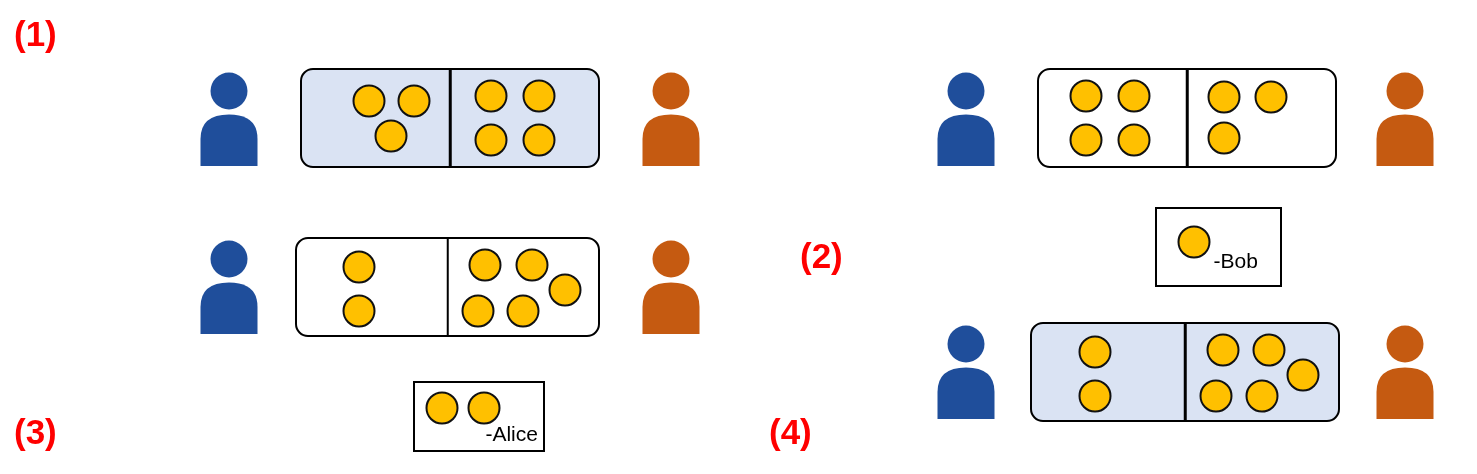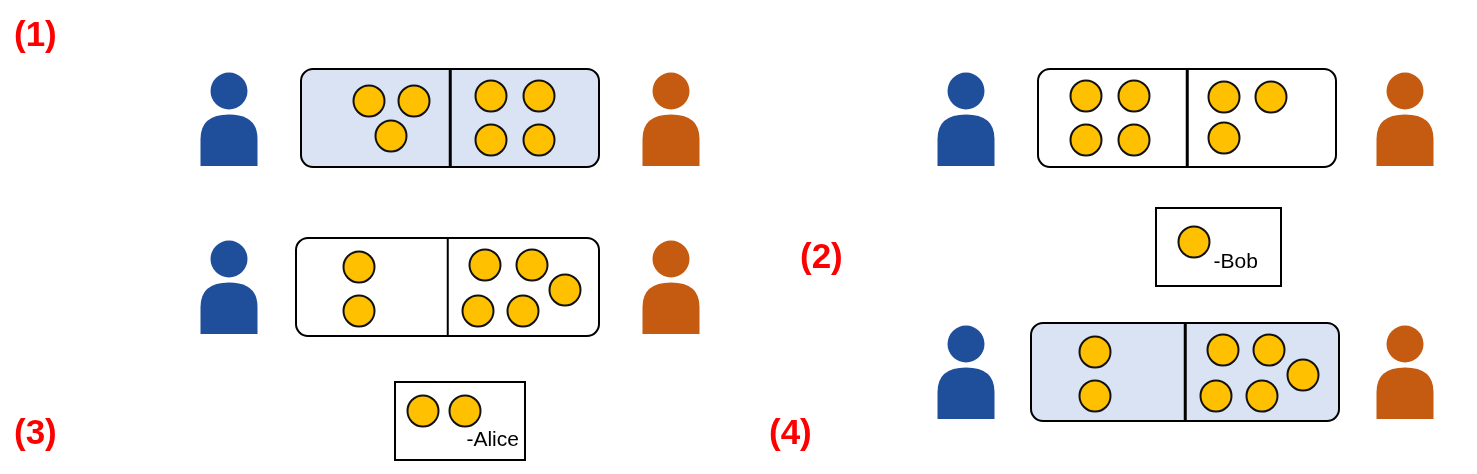--- a/index.html
+++ b/index.html
@@ -146,21 +146,21 @@
         <div class="coin" style="left: 78%; top: 53%;"></div>
       </div>
   </div>
   <div class="person person-orange" style="left:639px;top:240px">
     <svg viewBox="0 0 64 94" xmlns="http://www.w3.org/2000/svg" fill="currentColor">
         <circle cx="32" cy="19" r="18.5"></circle>
         <path d="M3.5 94 L3.5 67 Q3.5 42.5 32 42.5 Q60.5 42.5 60.5 67 L60.5 94 Z"></path>
       </svg>
   </div>
 
-  <div class="take-box" style="left:394px;top:381px;width:132px;height:80px">
+  <div class="take-box" style="left:413px;top:381px;width:132px;height:71px">
     <div class="take-label" style="left:55%;top:59%">-Alice</div>
   <div class="coin" style="left: 21%; top: 37%;"></div>
       <div class="coin" style="left: 54%; top: 37%;"></div>
     </div>
 
   <div class="person person-blue" style="left:934px;top:325px">
     <svg viewBox="0 0 64 94" xmlns="http://www.w3.org/2000/svg" fill="currentColor">
         <circle cx="32" cy="19" r="18.5"></circle>
         <path d="M3.5 94 L3.5 67 Q3.5 42.5 32 42.5 Q60.5 42.5 60.5 67 L60.5 94 Z"></path>
       </svg>

